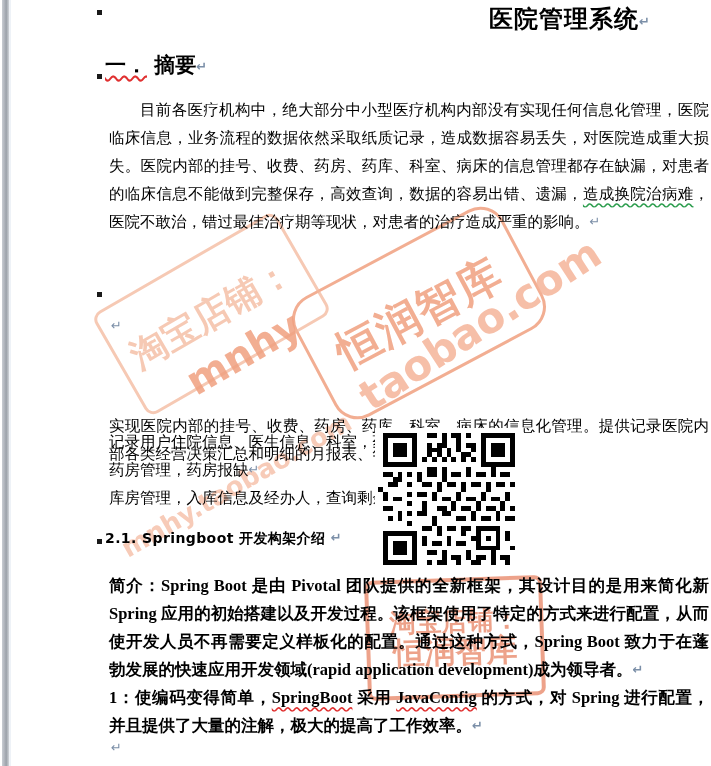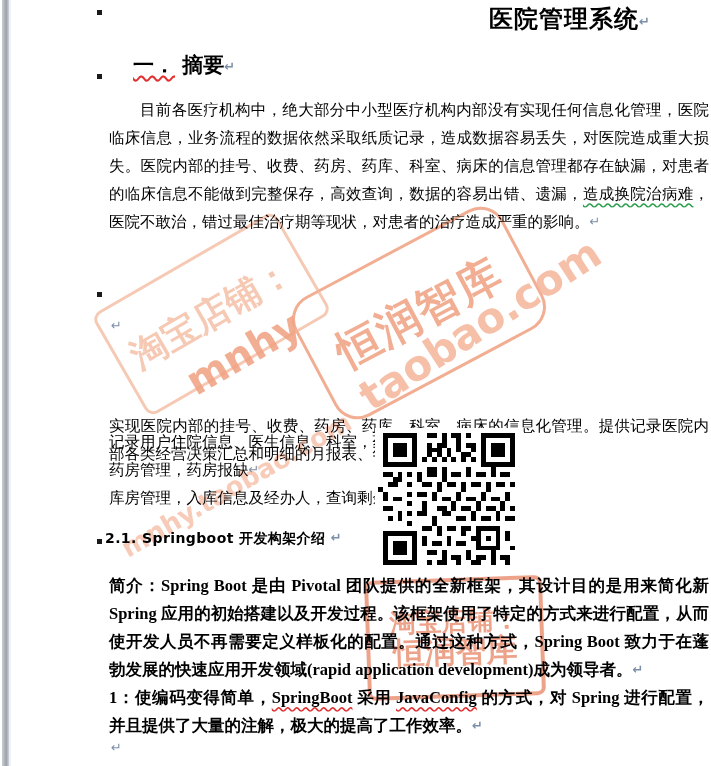--- a/index.html
+++ b/index.html
@@ -146,21 +146,20 @@
     letter-spacing: 1px;
   }
 
   .h1 {
     position: absolute;
     left: 94px;
     font-family: "DejaVu Sans", sans-serif;
     font-weight: bold;
     font-size: 21px;
     white-space: nowrap;
-    margin-left: 28px;
   }
   #h1-abstract { top: 51px; }
   #h1-goals    { top: 270px; }
 
   .h2 {
     position: absolute;
     left: 94px;
     font-family: "DejaVu Sans", sans-serif;
     font-weight: bold;
     font-size: 14px;

